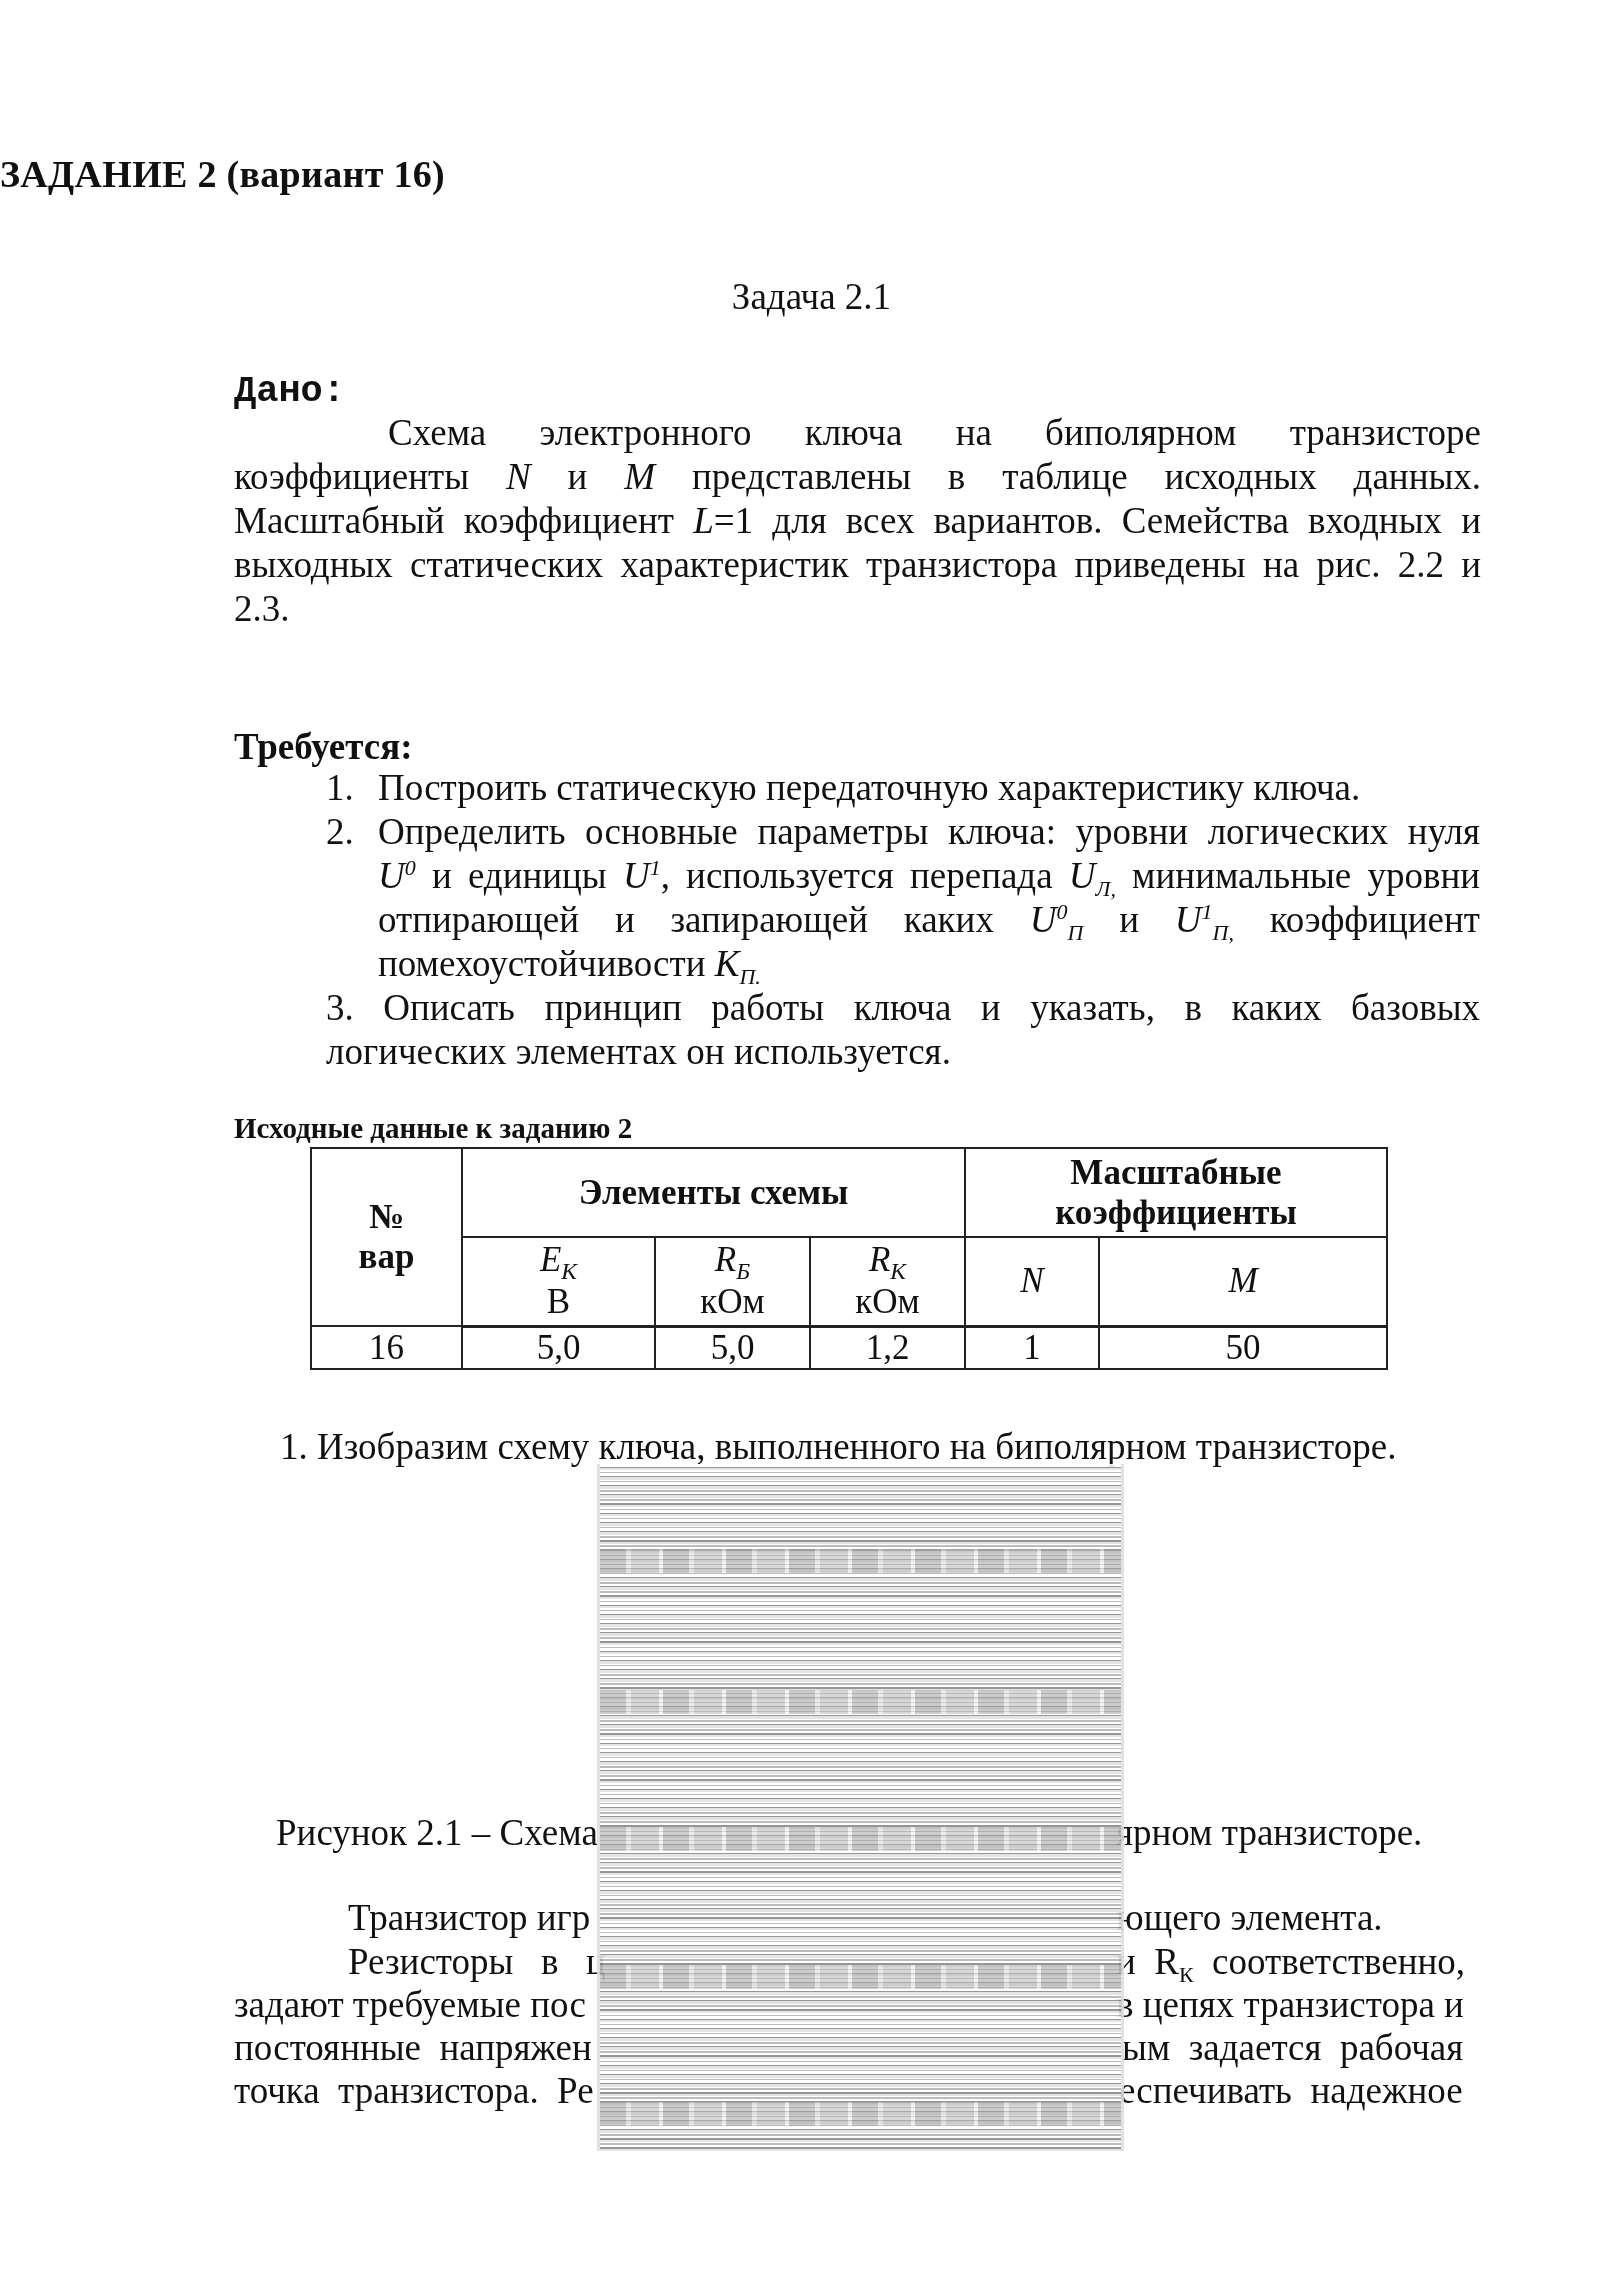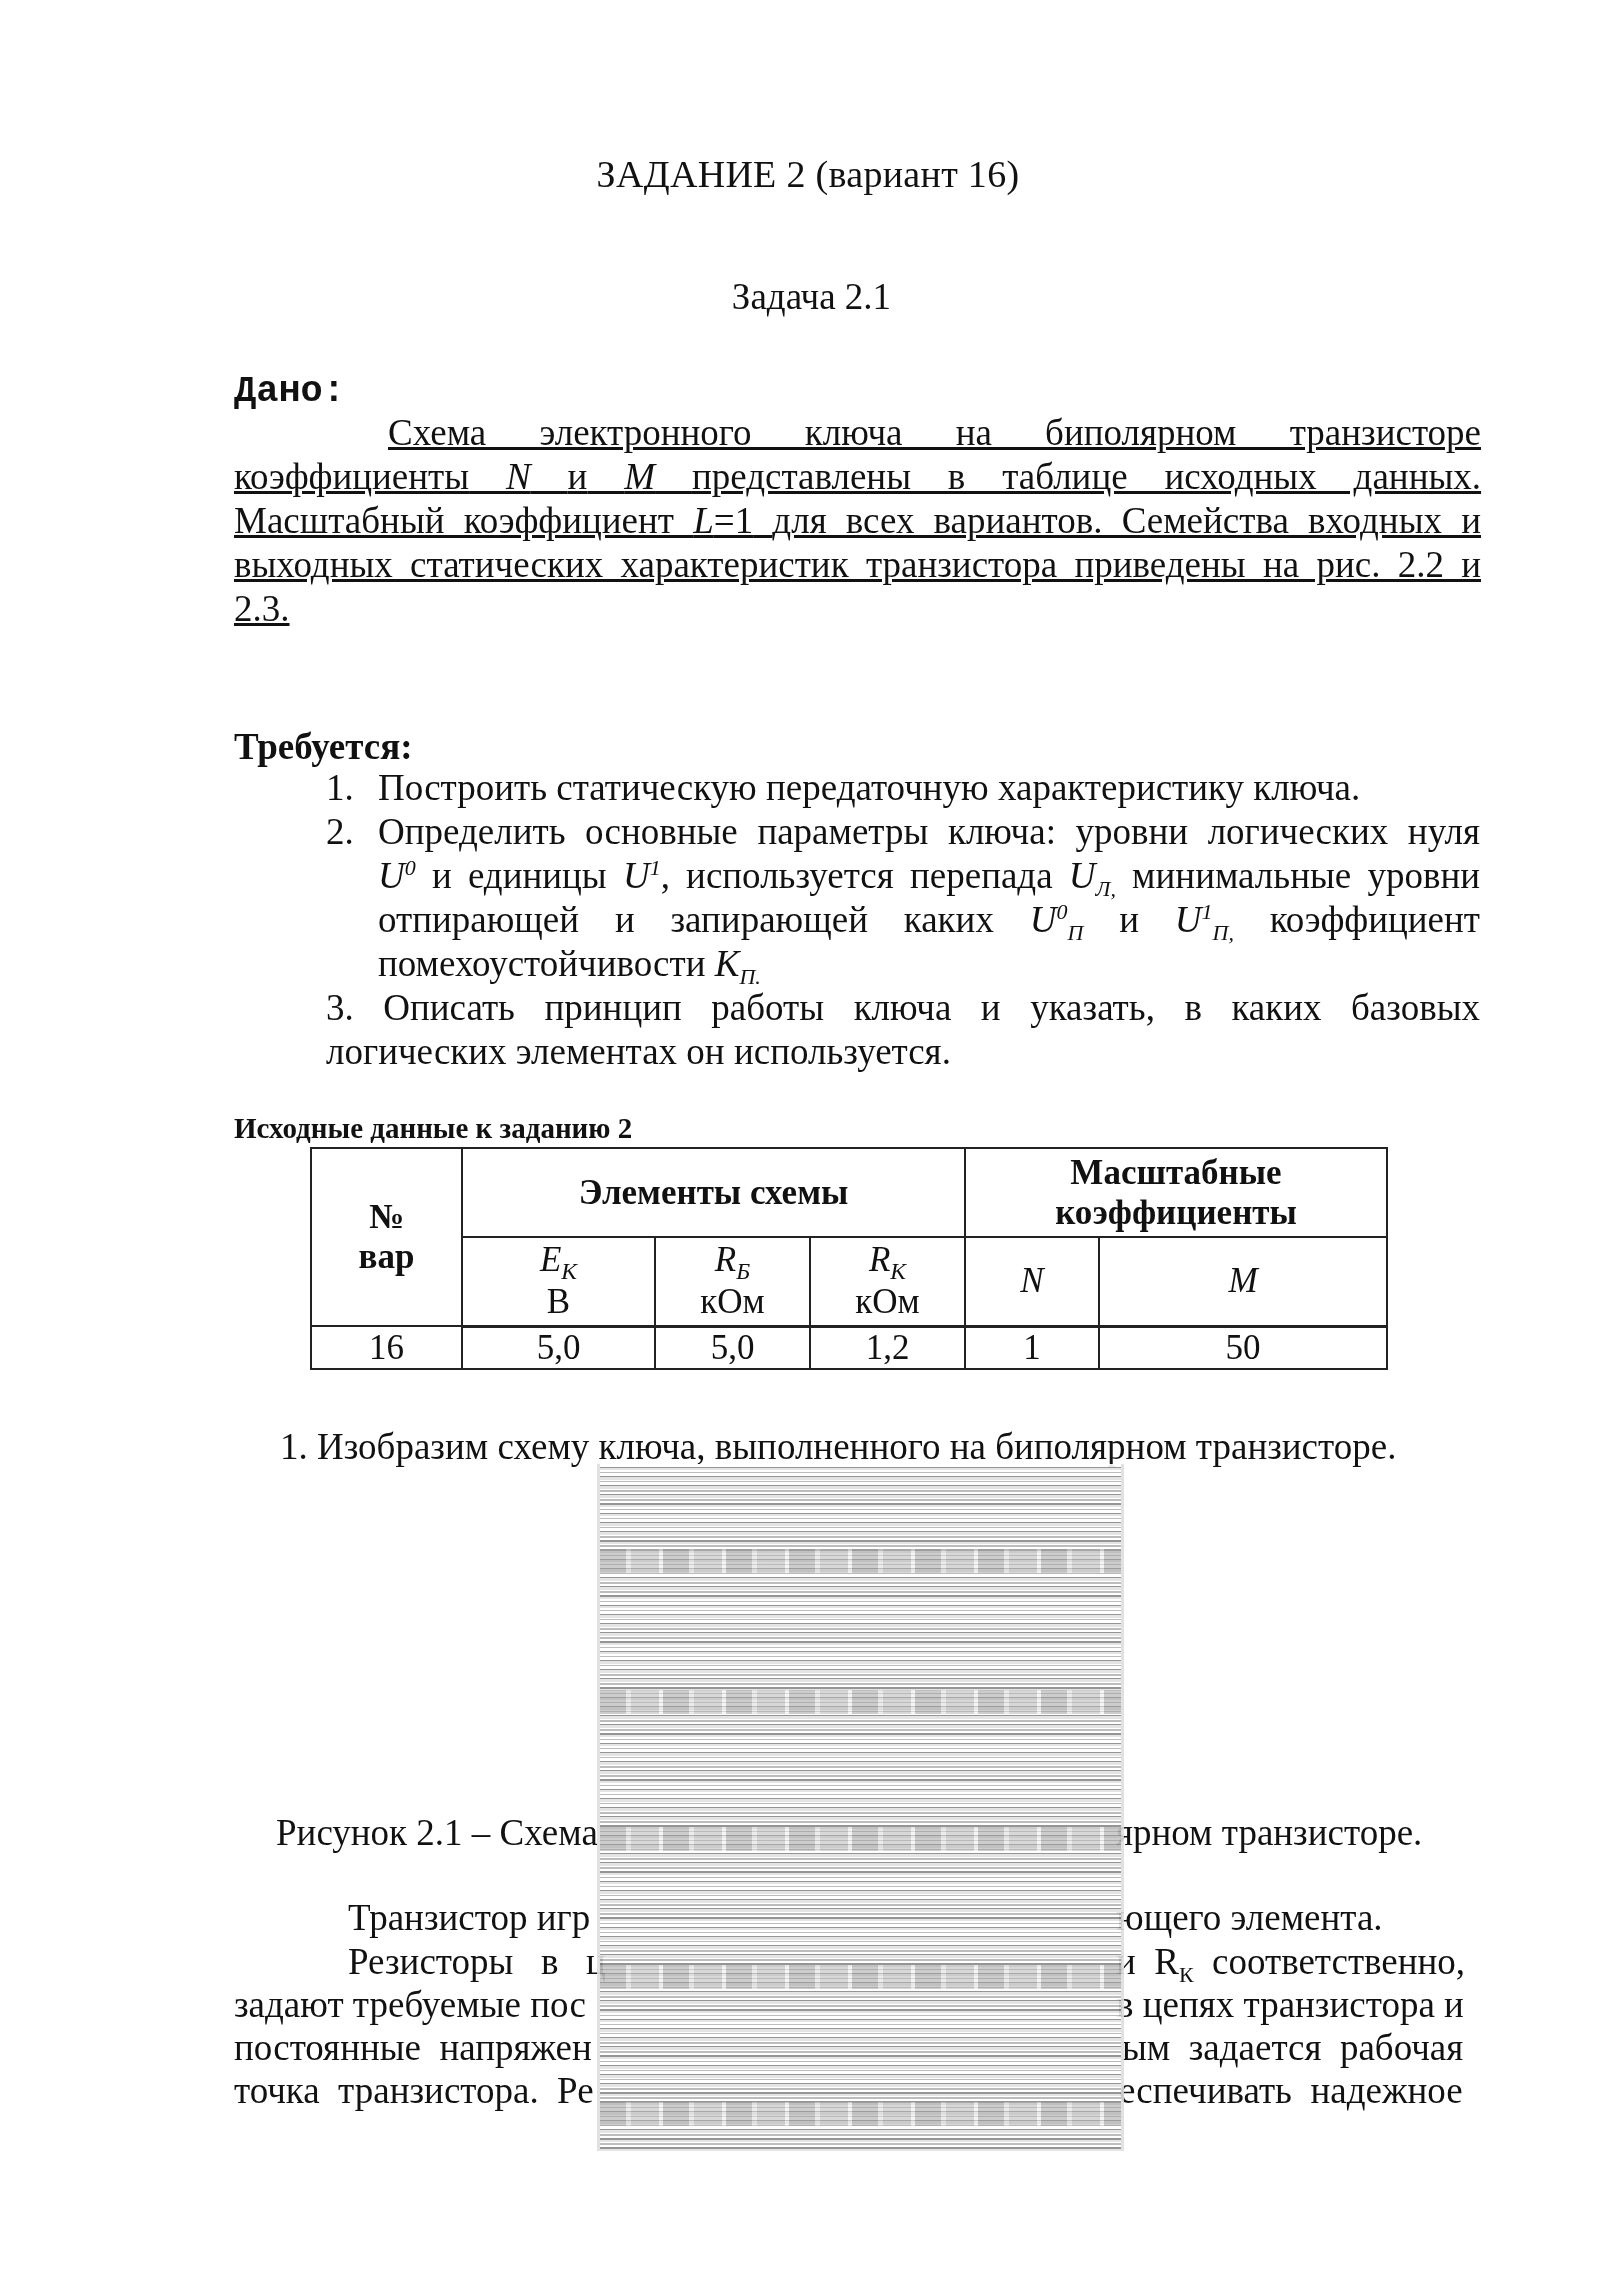--- a/index.html
+++ b/index.html
@@ -3,25 +3,25 @@
 <meta charset="utf-8">
 <style>
   html, body { margin: 0; padding: 0; background: #ffffff; }
   body {
     width: 1623px; height: 2295px; position: relative; overflow: hidden;
     font-family: "Liberation Serif", "DejaVu Serif", serif;
     color: #111111;
   }
   .page { position: absolute; left: 0; top: 0; width: 1623px; height: 2295px; }
   .abs { position: absolute; }
-  .title { left: 0; width: 1616px; top: 152px; text-align: center; font-size: 38px; font-weight: normal; letter-spacing: 0.3px; }
+  .title { left: 0; width: 1616px; top: 152px; font-size: 38px; font-weight: bold; letter-spacing: 0.3px; }
   .subtitle { left: 0; width: 1623px; top: 275px; text-align: center; font-size: 37px; }
   .section-head { font-size: 37px; font-weight: bold; }
   .para { font-size: 37px; line-height: 44px; text-align: justify; text-align-last: left; }
-  .para .line { display: block; text-align: justify; text-align-last: justify; white-space: nowrap; text-decoration: underline; }
+  .para .line { display: block; text-align: justify; text-align-last: justify; white-space: nowrap; }
   .para .line.last { text-align-last: left; }
   .para .line.indent { padding-left: 154px; }
   .it { font-style: italic; }
   sup, sub { font-size: 22px; font-style: italic; line-height: 0; }
   .list { font-size: 37px; line-height: 44px; }
   .li { position: relative; }
   .li .num { position: absolute; left: -52px; }
   .li .line { display: block; text-align: justify; text-align-last: justify; white-space: nowrap; }
   .li .line.last { text-align-last: left; }
 

